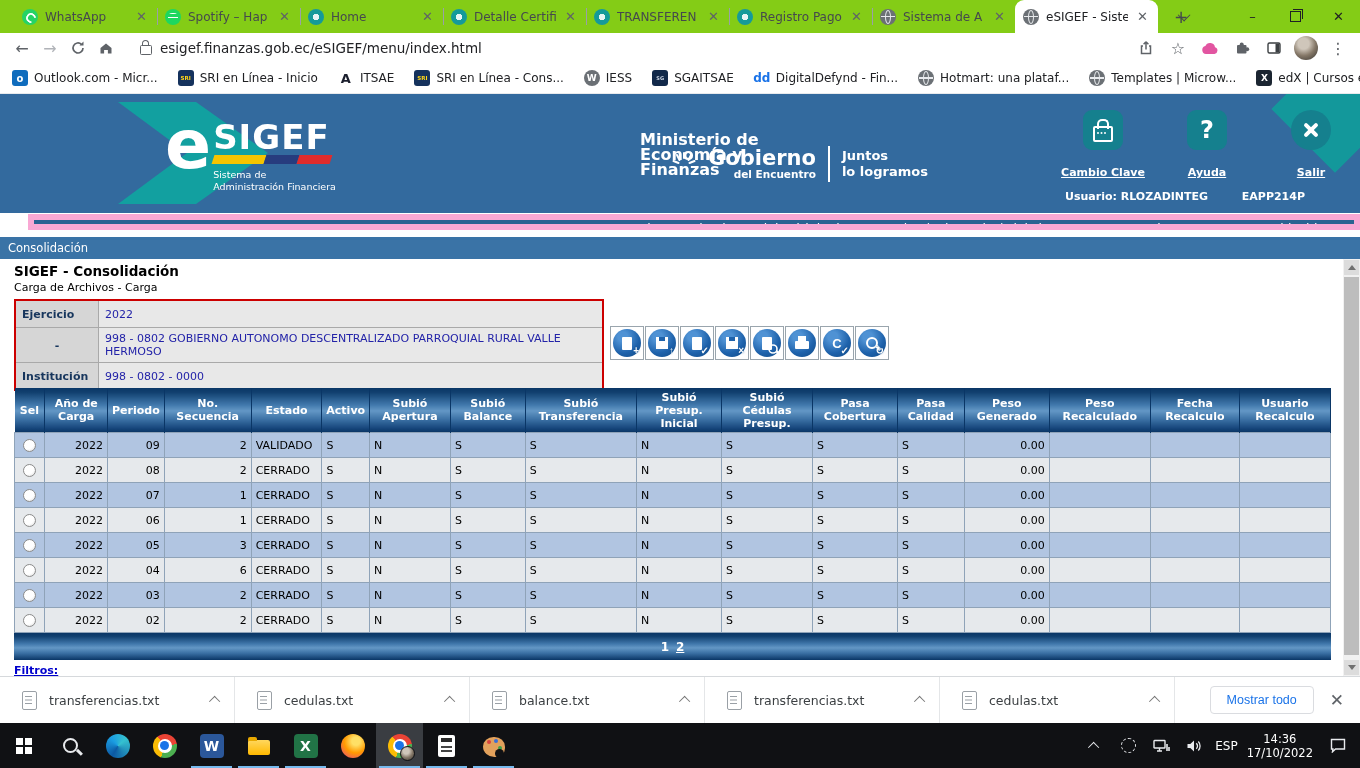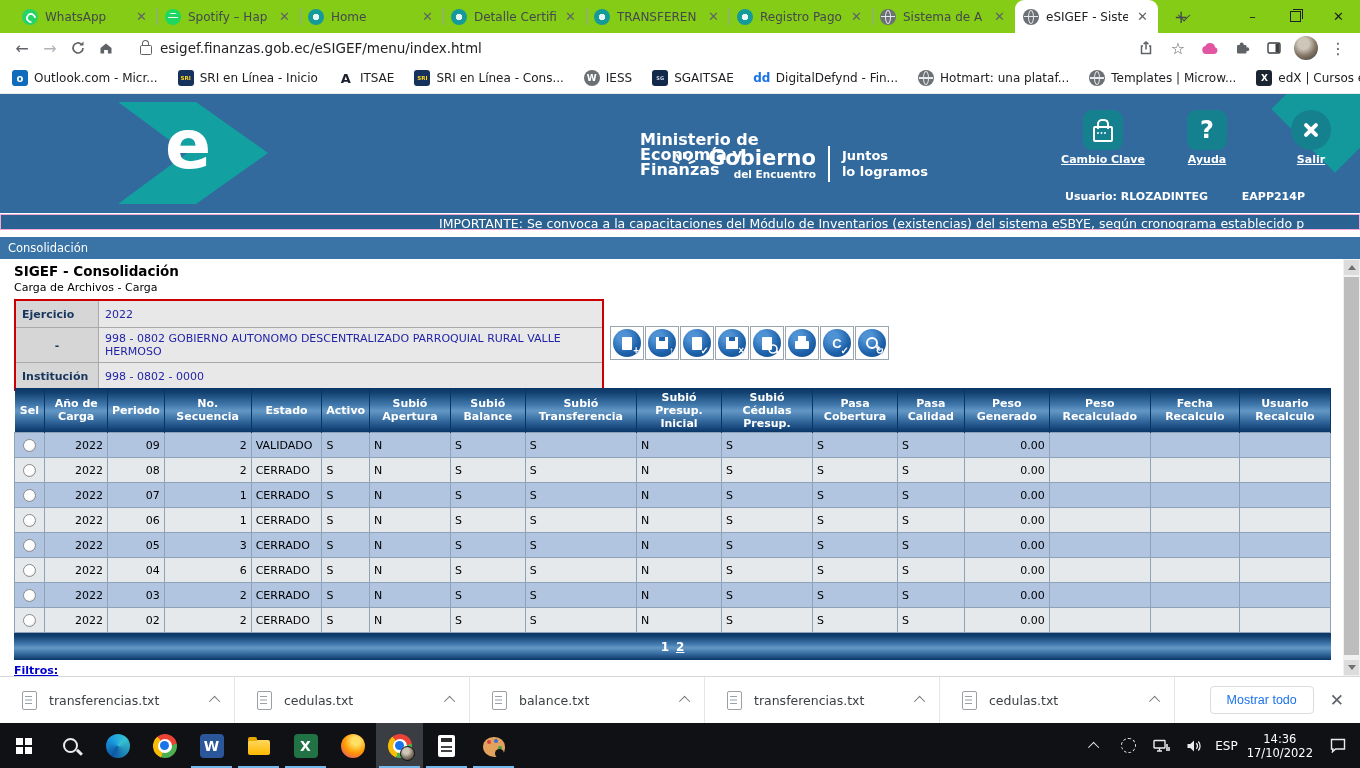--- a/index.html
+++ b/index.html
@@ -71,33 +71,33 @@
   #ministry{position:absolute;left:640px;top:18px;width:168px;font-size:16px;font-weight:600;line-height:15px;margin-top:20px;}
   #govlogo{position:absolute;left:672px;top:52px;display:flex;align-items:center;gap:12px;}
   #gov-name{font-size:21px;font-weight:bold;line-height:20px;}
   #gov-sub{font-size:10.5px;font-weight:bold;text-align:right;}
   .gov-divider{width:2px;height:36px;background:#fff;}
   #gov-tag{font-size:13px;font-weight:bold;line-height:16px;}
   #header-links{position:absolute;left:1065px;top:16px;display:flex;gap:28px;}
   .hlink{display:flex;flex-direction:column;align-items:center;width:76px;}
   .hlink-iconbox{width:40px;height:40px;border-radius:9px;background:#15808e;display:flex;align-items:center;justify-content:center;color:#fff;}
   .hlink-iconbox.round{border-radius:50%;background:#15808e;}
-  .hlink-label{margin-top:3px;font-size:11px;font-weight:bold;text-decoration:underline;white-space:nowrap;}
+  .hlink-label{margin-top:16px;font-size:11px;font-weight:bold;text-decoration:underline;white-space:nowrap;}
   .i-lockbig{width:16px;height:12px;border:2px solid #fff;border-radius:2px;position:relative;margin-top:8px;}
   .i-lockbig::before{content:"";position:absolute;left:2px;top:-9px;width:8px;height:8px;border:2px solid #fff;border-bottom:none;border-radius:5px 5px 0 0;}
   .i-lockbig::after{content:"";position:absolute;left:2px;top:4px;width:2px;height:2px;border-radius:50%;background:#fff;box-shadow:3.5px 0 0 #fff,7px 0 0 #fff;}
   .qmark{font-size:24px;font-weight:bold;}
   .x-caps{position:relative;width:20px;height:20px;}
   .x-caps::before,.x-caps::after{content:"";position:absolute;left:1px;top:8px;width:18px;height:4px;border-radius:3px;background:#fff;}
   .x-caps::before{transform:rotate(45deg);}
   .x-caps::after{transform:rotate(-45deg);}
   #user-row{position:absolute;left:1065px;top:96px;width:240px;display:flex;justify-content:space-between;font-size:11px;font-weight:bold;}
   
   #noticewrap{top:213px;left:0;width:1360px;height:24px;background:#fff;box-sizing:border-box;padding:1px 0;}
-  #noticebar{height:16px;background:#2a6292;border:1px solid #f9a8d4;box-sizing:border-box;overflow:hidden;white-space:nowrap;color:#fff;font-size:12.5px;line-height:18px;padding-left:438px;}
+  #noticebar{height:16px;background:#2a6292;border:6px solid #f9a8d4;box-sizing:border-box;overflow:hidden;white-space:nowrap;color:#fff;font-size:12.5px;line-height:18px;padding-left:438px;margin-left:28px;}
   
   #menubar{top:237px;left:0;width:1360px;height:22px;background:#3a73a6;color:#fff;font-size:11.5px;display:flex;align-items:center;padding-left:8px;box-sizing:border-box;}
   
   #content{top:259px;left:0;width:1360px;height:417px;background:#fff;}
   #page-title{left:14px;top:4px;font-size:13.5px;font-weight:bold;color:#000;}
   #page-subtitle{left:14px;top:22px;font-size:11px;color:#000;}
   #formbox{left:14px;top:40px;width:590px;border:2px solid #cc0000;border-collapse:collapse;font-size:11px;}
   #formbox td{border:1px solid #a9a9a9;padding:2px 6px;}
   #formbox .flabel{width:70px;background:#d6d6d6;color:#17365d;font-weight:bold;text-align:left;}
   #formbox .fvalue{background:#e8e8e8;color:#2323a8;}
@@ -337,20 +337,32 @@
       <span class="bmi bmi-edx">X</span>
       <span>edX | Cursos en líne...</span>
     </div>
 </div>
 
 <div id="siteheader" class="abs">
   <div class="teal-arrow"></div>
   <div class="teal-corner"></div>
   <div id="logo">
     <div id="logo-e">e</div>
+    <div id="logo-right">
+      <div id="logo-sigef">SIGEF</div>
+      <div class="flagstripe">
+          <span class="fs-y"></span>
+          <span class="fs-b"></span>
+          <span class="fs-r"></span>
+        </div>
+      <div id="logo-sub">
+        <div>Sistema de</div>
+        <div>Administración Financiera</div>
+      </div>
+    </div>
   </div>
   <div id="ministry">
     <div>Ministerio de</div>
     <div>Economía y Finanzas</div>
   </div>
   <div id="govlogo">
     <svg width="24" height="26" viewBox="0 0 24 26">
       <g stroke="#fff" stroke-width="2" stroke-linecap="round">
         <line x1="12" y1="2" x2="12" y2="7"></line>
           <line x1="5" y1="4" x2="7.5" y2="9"></line>

